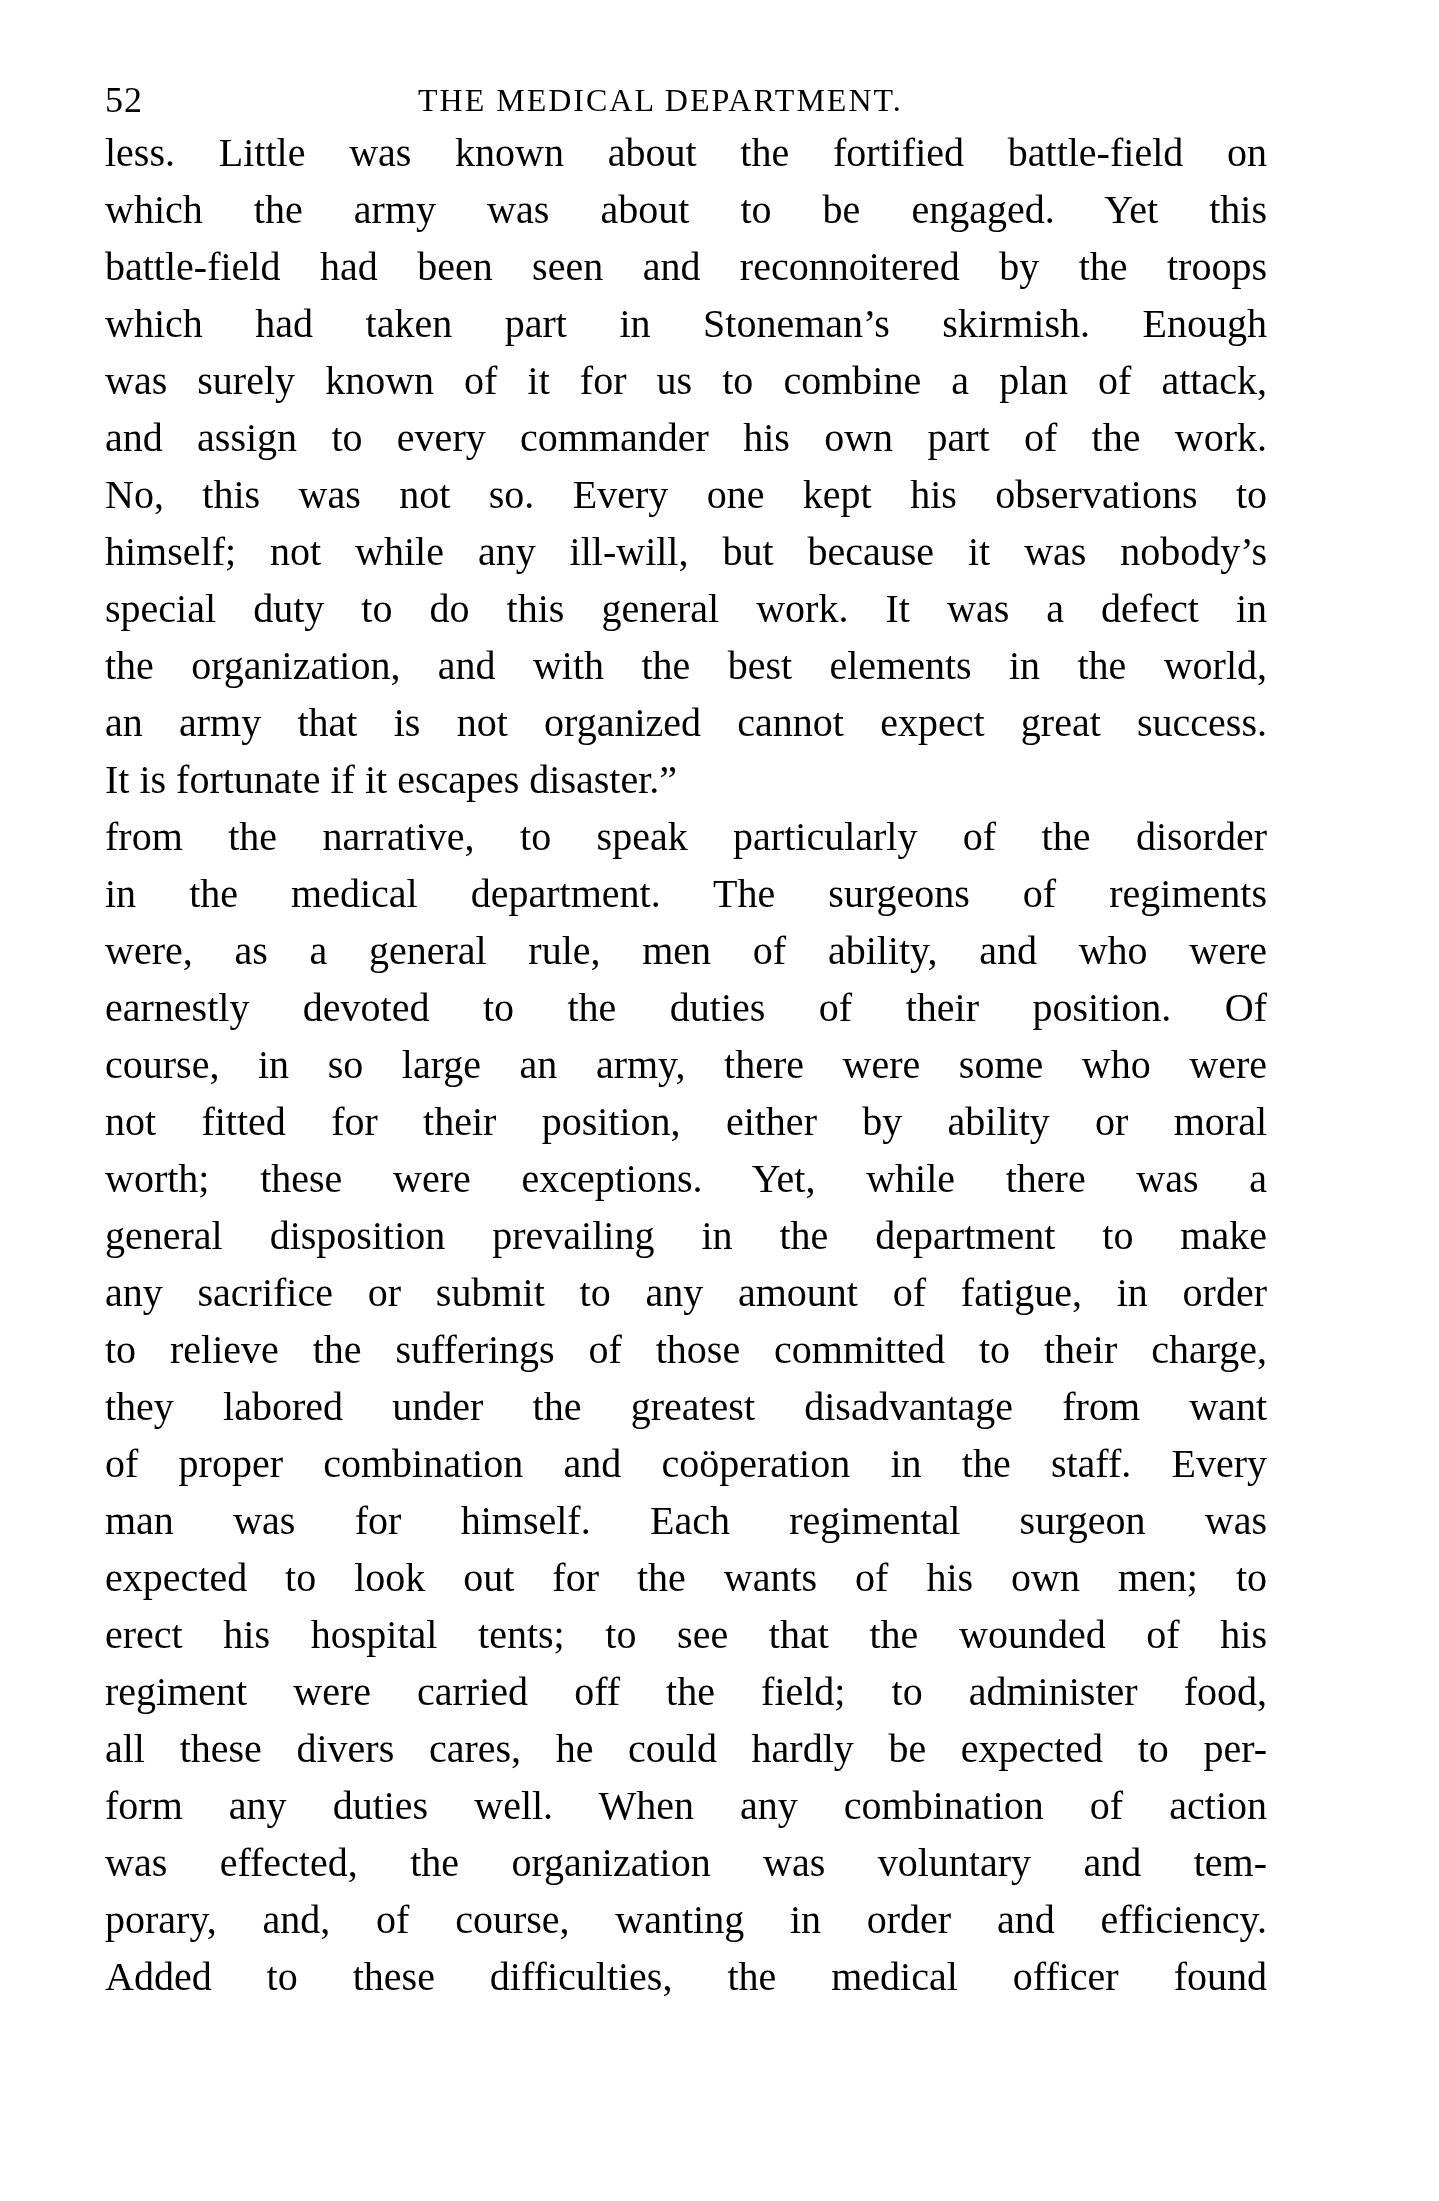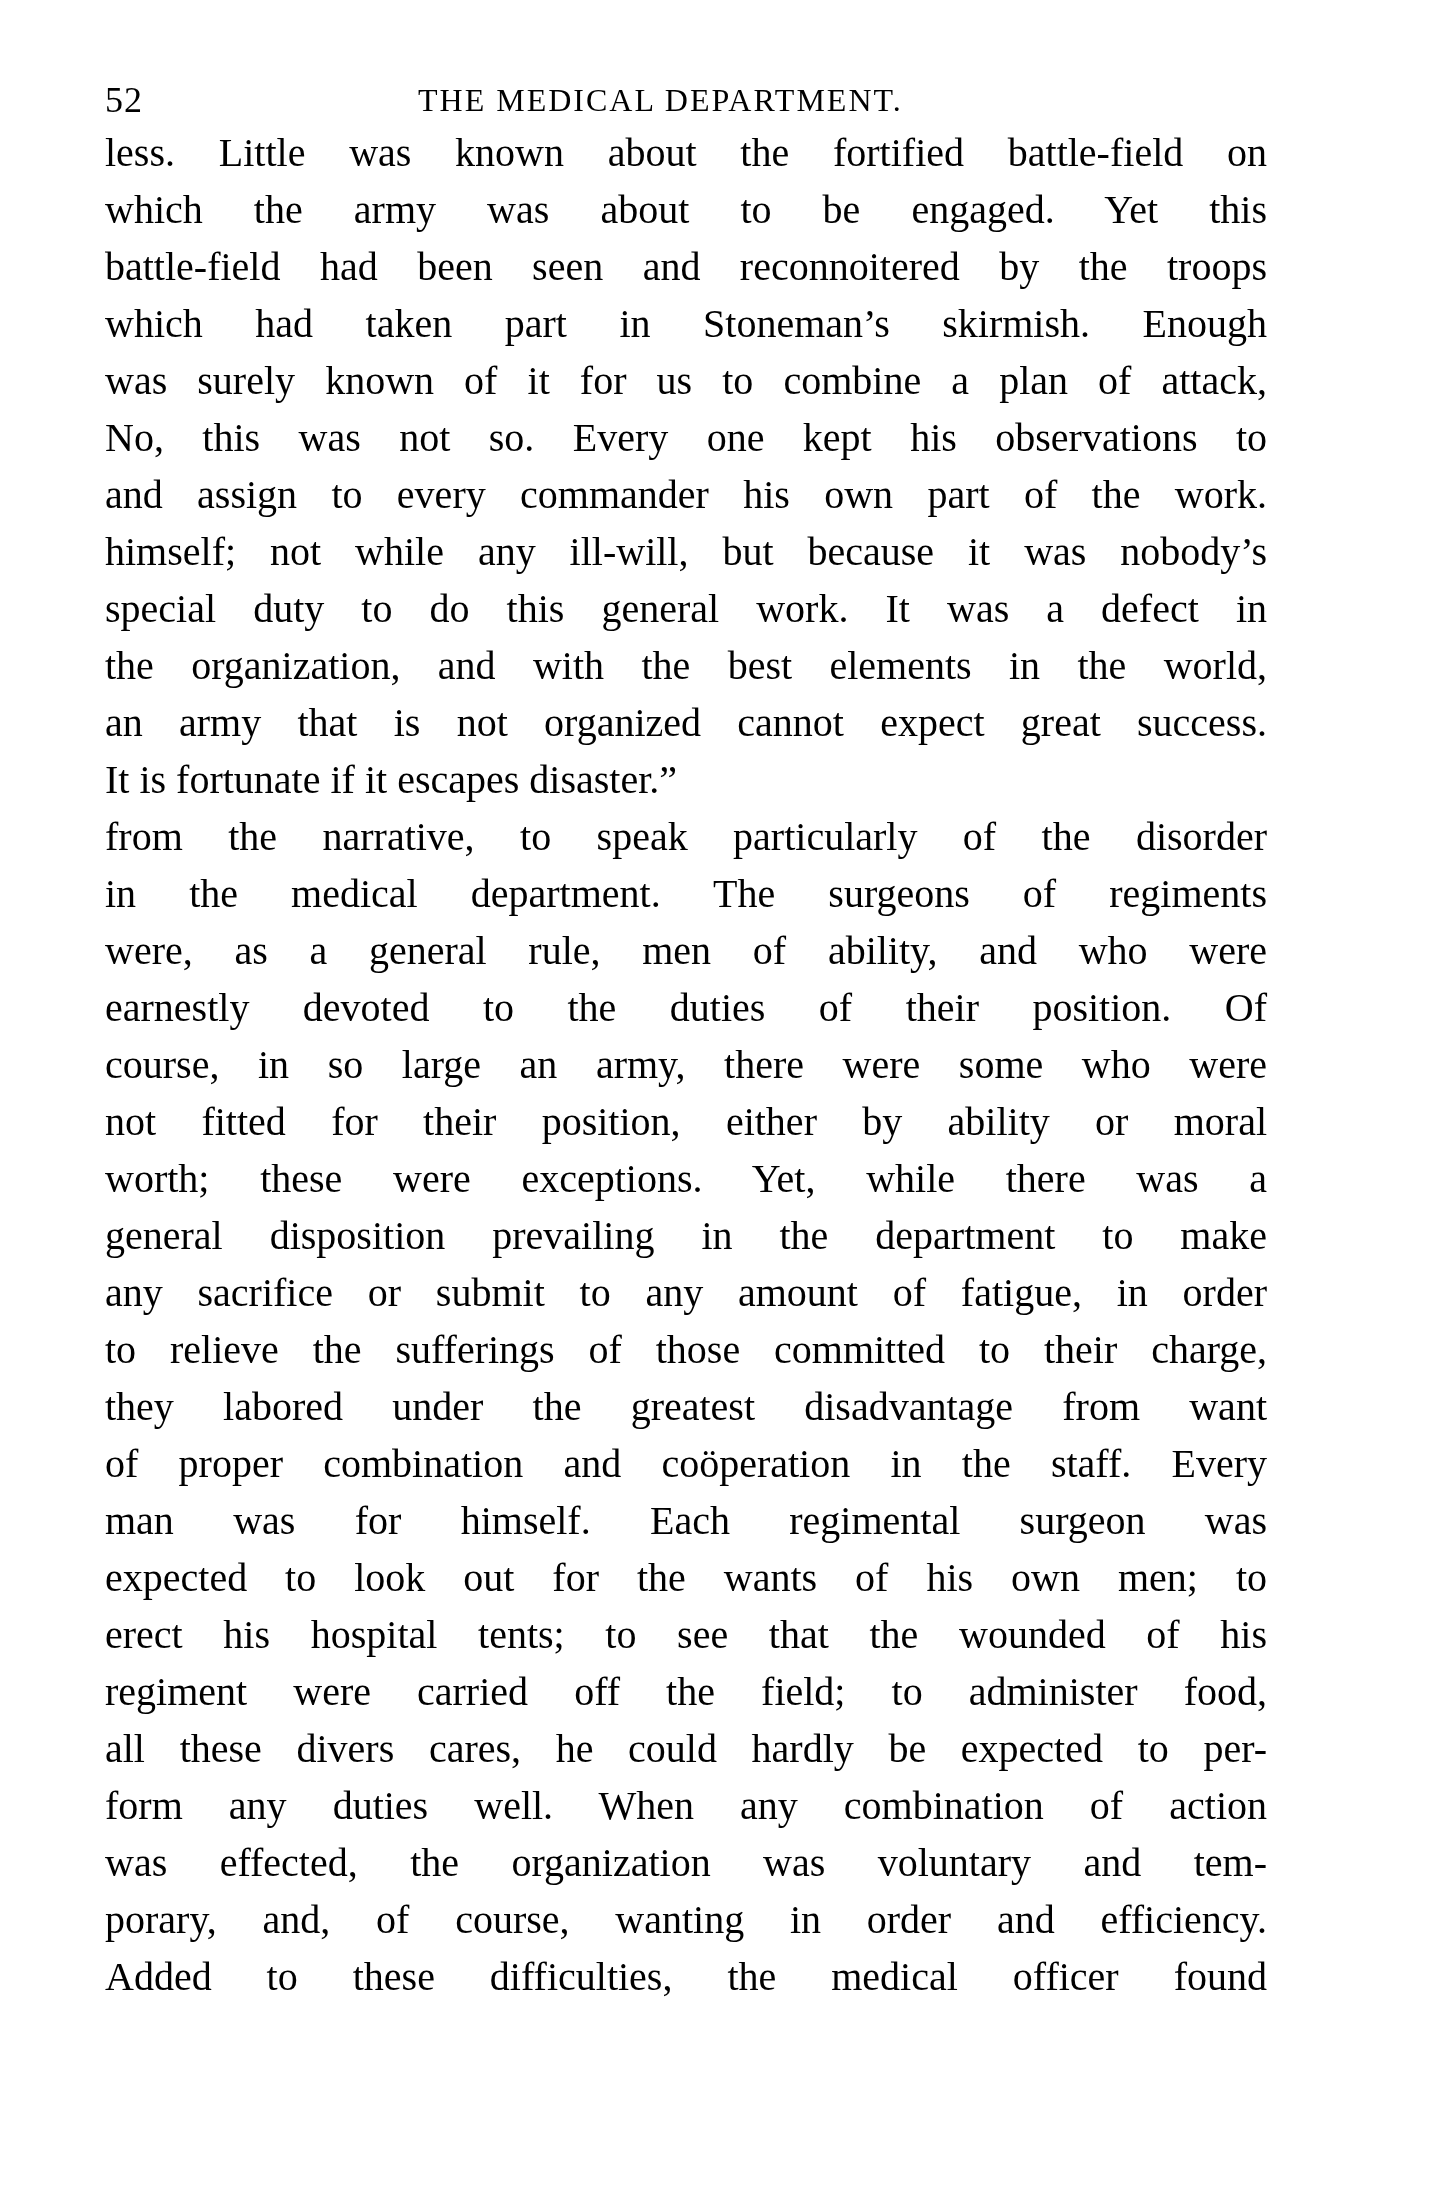--- a/index.html
+++ b/index.html
@@ -79,22 +79,22 @@
   </div>
 
   <div class="body-text">
 
     <div class="paragraph">
       <span class="line">less. Little was known about the fortified battle-field on</span>
       <span class="line">which the army was about to be engaged. Yet this</span>
       <span class="line">battle-field had been seen and reconnoitered by the troops</span>
       <span class="line">which had taken part in Stoneman’s skirmish. Enough</span>
       <span class="line">was surely known of it for us to combine a plan of attack,</span>
+      <span class="line">and assign to every commander his own part of the work.</span>
       <span class="line">No, this was not so. Every one kept his observations to</span>
-      <span class="line">and assign to every commander his own part of the work.</span>
       <span class="line">himself; not while any ill-will, but because it was nobody’s</span>
       <span class="line">special duty to do this general work. It was a defect in</span>
       <span class="line">the organization, and with the best elements in the world,</span>
       <span class="line">an army that is not organized cannot expect great success.</span>
       <span class="line last">It is fortunate if it escapes disaster.”</span>
     </div>
 
     <div class="paragraph">
       <span class="line">from the narrative, to speak particularly of the disorder</span>
       <span class="line">in the medical department. The surgeons of regiments</span>

